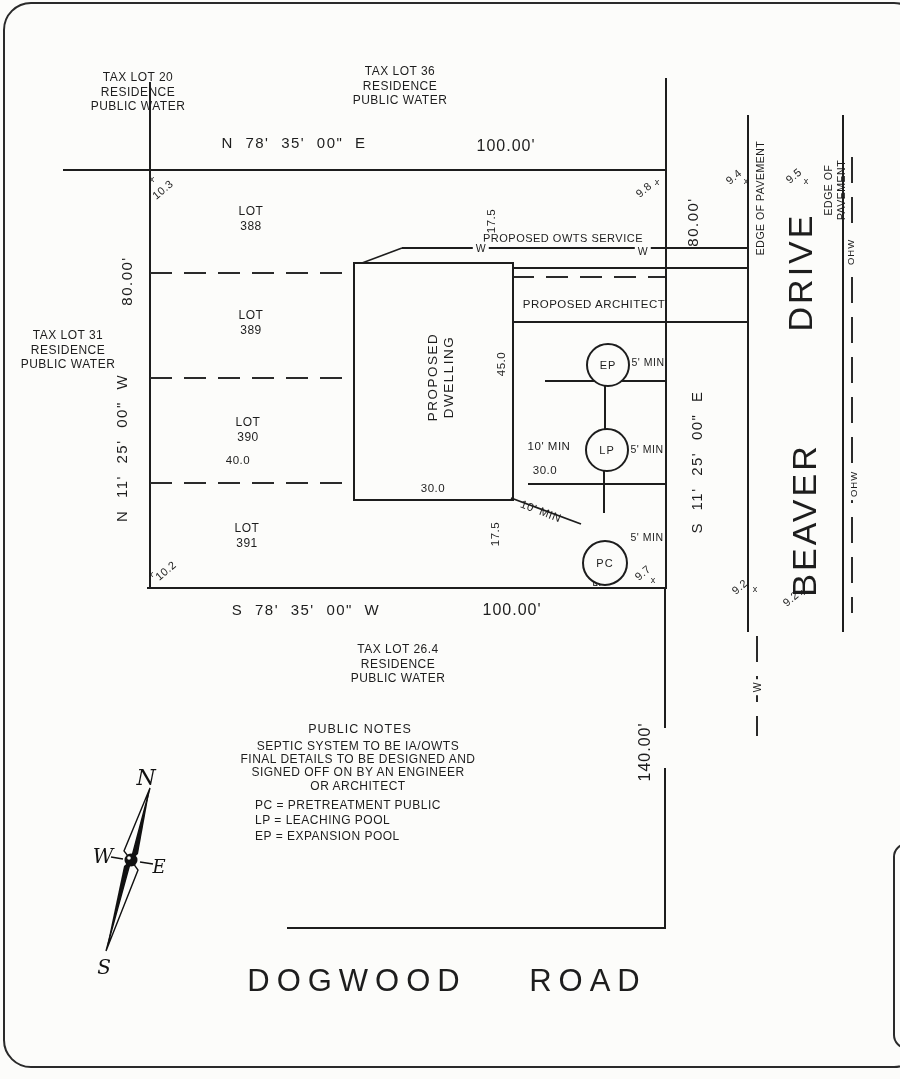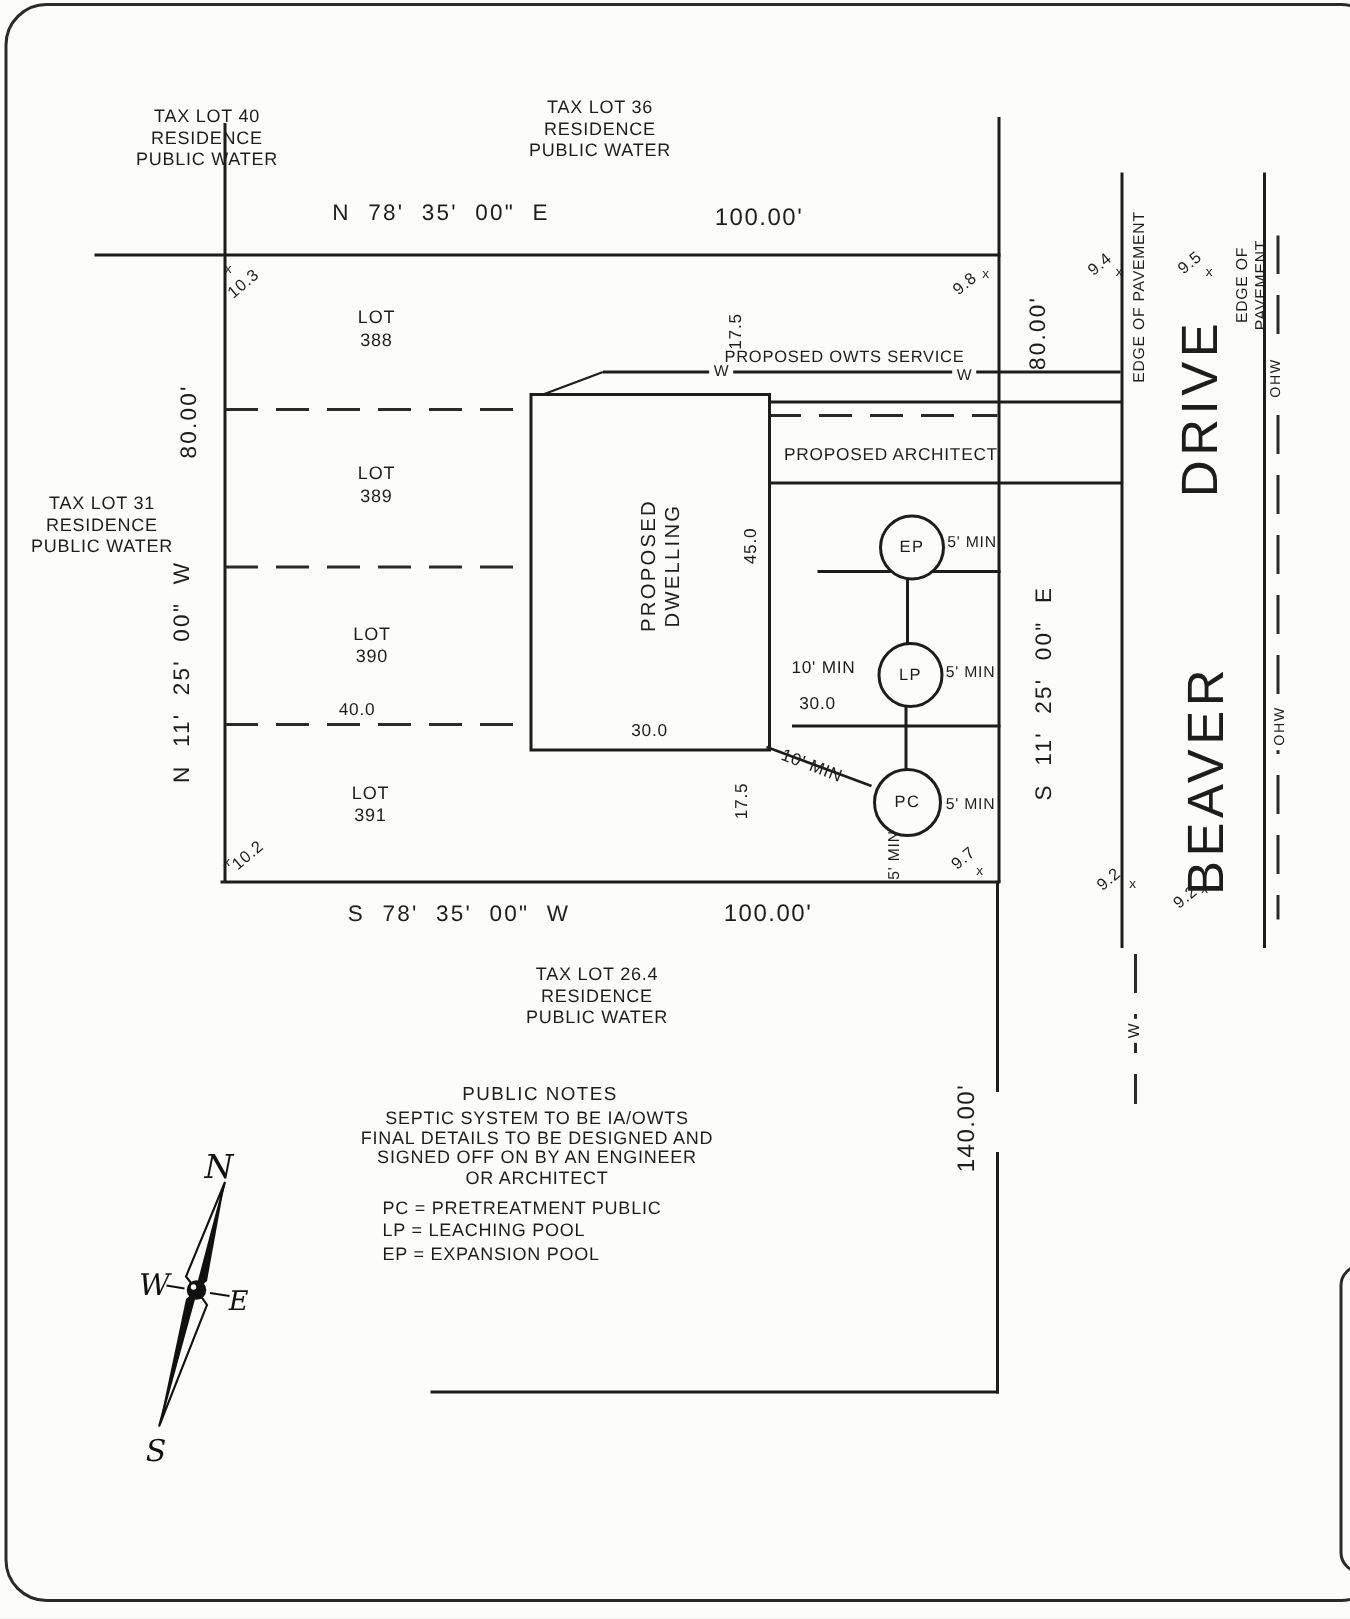--- a/index.html
+++ b/index.html
@@ -66,25 +66,25 @@
   <div class="lbl f11" style="left:433px;top:488px;">30.0</div>
 
   <div class="vline" style="left:604px;top:383px;width:2px;height:46px;"></div>
   <div class="vline" style="left:603px;top:468px;width:2px;height:45px;"></div>
   <div class="pool" style="left:586px;top:343px;width:40px;height:40px;">
     <span>EP</span>
     </div>
   <div class="pool" style="left:585px;top:428px;width:40px;height:40px;">
     <span>LP</span>
     </div>
-  <div class="pool" style="left:582px;top:512px;width:42px;height:42px;">
+  <div class="pool" style="left:582px;top:540px;width:42px;height:42px;">
     <span>PC</span>
     </div>
 
-  <div class="lbl f12" style="left:138px;top:92px;">TAX LOT 40
+  <div class="lbl f12" style="left:138px;top:92px;">TAX LOT 20
 RESIDENCE
 PUBLIC WATER</div>
   <div class="lbl f12" style="left:400px;top:86px;">TAX LOT 36
 RESIDENCE
 PUBLIC WATER</div>
   <div class="lbl f12" style="left:68px;top:350px;">TAX LOT 31
 RESIDENCE
 PUBLIC WATER</div>
   <div class="lbl f12" style="left:398px;top:664px;">TAX LOT 26.4
 RESIDENCE
@@ -101,21 +101,21 @@
   <div class="lbl rot f16" style="left:645px;top:752px;">140.00'</div>
 
   <div class="lbl f12" style="left:251px;top:219px;">LOT
 388</div>
   <div class="lbl f12" style="left:251px;top:323px;">LOT
 389</div>
   <div class="lbl f12" style="left:248px;top:430px;">LOT
 390</div>
   <div class="lbl f12" style="left:247px;top:536px;">LOT
 391</div>
-  <div class="lbl f11" style="left:238px;top:474px;">40.0</div>
+  <div class="lbl f11" style="left:238px;top:460px;">40.0</div>
 
   <div class="lbl f11 wbg" style="left:563px;top:239px;font-size:11px;">PROPOSED OWTS SERVICE</div>
   <div class="lbl f10 wbg" style="left:481px;top:248px;">W</div>
   <div class="lbl f10 wbg" style="left:643px;top:251px;">W</div>
   <div class="lbl rot f10 wbg" style="left:757px;top:687px;">W</div>
   <div class="lbl f11" style="left:594px;top:304px;">PROPOSED ARCHITECT</div>
   <div class="lbl rot f11" style="left:491px;top:221px;">17.5</div>
   <div class="lbl rot f11" style="left:495px;top:534px;">17.5</div>
 
   <div class="lbl f10" style="left:648px;top:362px;">5' MIN</div>
@@ -142,20 +142,21 @@
   <div class="xmark" style="left:755px;top:589px;">x</div>
   <div class="lbl rot40 spot" style="left:791px;top:599px;">9.2</div>
   <div class="xmark" style="left:803px;top:592px;">x</div>
 
   <div class="lbl rot f10" style="left:760px;top:198px;">EDGE OF PAVEMENT</div>
   <div class="lbl rot f10" style="left:835px;top:190px;">EDGE OF PAVEMENT</div>
   <div class="lbl rot wbg" style="left:851px;top:252px;font-size:9.5px;">OHW</div>
   <div class="lbl rot wbg" style="left:854px;top:484px;font-size:9.5px;">OHW</div>
   <div class="lbl rot street" style="left:801px;top:272px;">DRIVE</div>
   <div class="lbl rot street" style="left:805px;top:520px;">BEAVER</div>
+  <div class="lbl" style="left:447px;top:981px;font-size:31px;letter-spacing:7px;white-space:pre;">DOGWOOD    ROAD</div>
 
   <div class="lbl" style="left:360px;top:730px;font-size:12.5px;">PUBLIC NOTES</div>
   <div class="lbl f12" style="left:358px;top:766px;line-height:1.1;text-align:center;">SEPTIC SYSTEM TO BE IA/OWTS
 FINAL DETAILS TO BE DESIGNED AND
 SIGNED OFF ON BY AN ENGINEER
 OR ARCHITECT</div>
   <div class="lbl-l f12" style="left:255px;top:805px;">PC = PRETREATMENT PUBLIC</div>
   <div class="lbl-l f12" style="left:255px;top:820px;">LP = LEACHING POOL</div>
   <div class="lbl-l f12" style="left:255px;top:836px;">EP = EXPANSION POOL</div>
 

